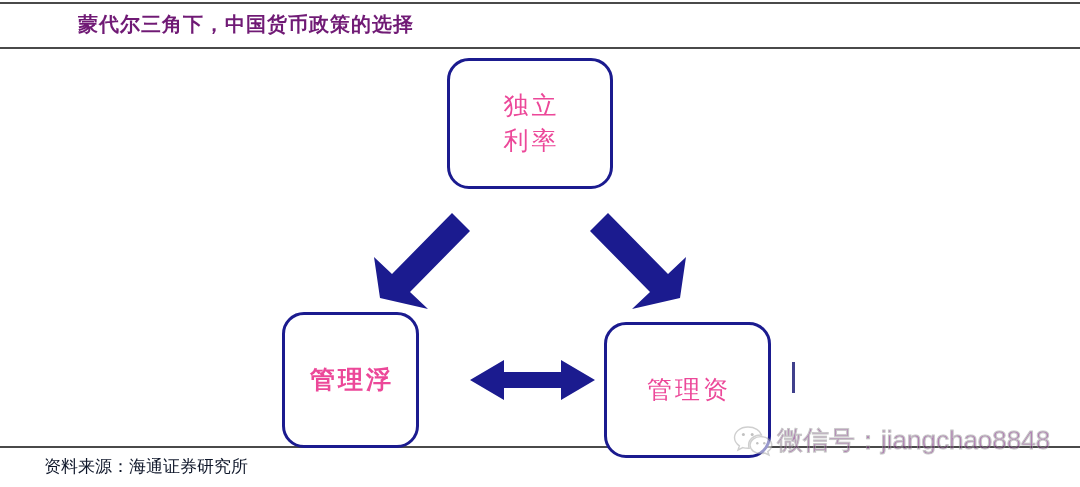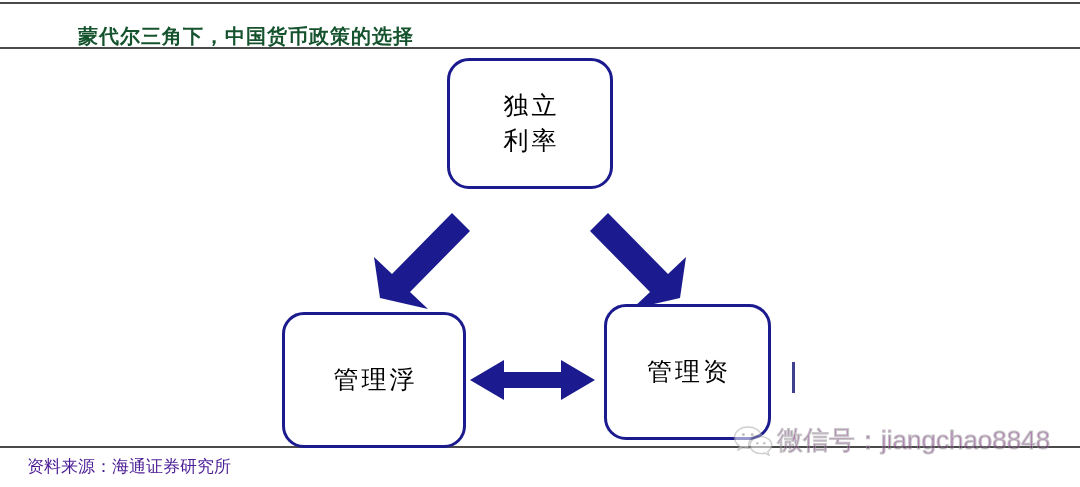--- a/index.html
+++ b/index.html
@@ -27,25 +27,24 @@
   .rule-under-title { top: 47px; }
   .rule-footer { top: 446px; }
 
   
   .title {
     position: absolute;
     left: 78px;
     top: 11px;
     font-size: 20px;
     font-weight: bold;
-    color: #14532d;
+    color: #701a75;
     letter-spacing: 1px;
     white-space: nowrap;
     font-family: Liberation Sans, sans-serif;
-    margin-top: 12px;
   }
 
   
   .canvas {
     position: absolute;
     left: 0;
     top: 48px;
     width: 1080px;
     height: 398px;
   }
@@ -58,42 +57,43 @@
     border-radius: 22px;
     background: #ffffff;
     display: flex;
     flex-direction: column;
     align-items: center;
     justify-content: center;
   }
   .node-line {
     font-size: 25px;
     line-height: 1.38;
-    color: #000000;
+    color: #ec4899;
     letter-spacing: 3px;
     text-indent: 3px;
     white-space: nowrap;
     font-family: "Liberation Serif", "DejaVu Serif", serif;
   }
 
   .node-independent-rate {
     left: 447px;
     top: 10px;
     width: 166px;
     height: 131px;
   }
   .node-managed-float {
     left: 282px;
     top: 264px;
-    width: 184px;
+    width: 137px;
     height: 136px;
+    font-weight: bold;
   }
   .node-managed-capital {
     left: 604px;
-    top: 256px;
+    top: 274px;
     width: 167px;
     height: 136px;
   }
 
   
   .arrow-layer {
     position: absolute;
     left: 0;
     top: 0;
     width: 1080px;
@@ -107,24 +107,24 @@
     left: 792px;
     top: 314px;
     width: 3px;
     height: 31px;
     background: #40408c;
   }
 
   
   .source-note {
     position: absolute;
-    left: 27px;
+    left: 44px;
     top: 455px;
     font-size: 17px;
-    color: #4c1d95;
+    color: #0f172a;
     white-space: nowrap;
     font-family: Liberation Sans, sans-serif;
   }
 
   
   .watermark {
     position: absolute;
     left: 733px;
     top: 423px;
     display: flex;

